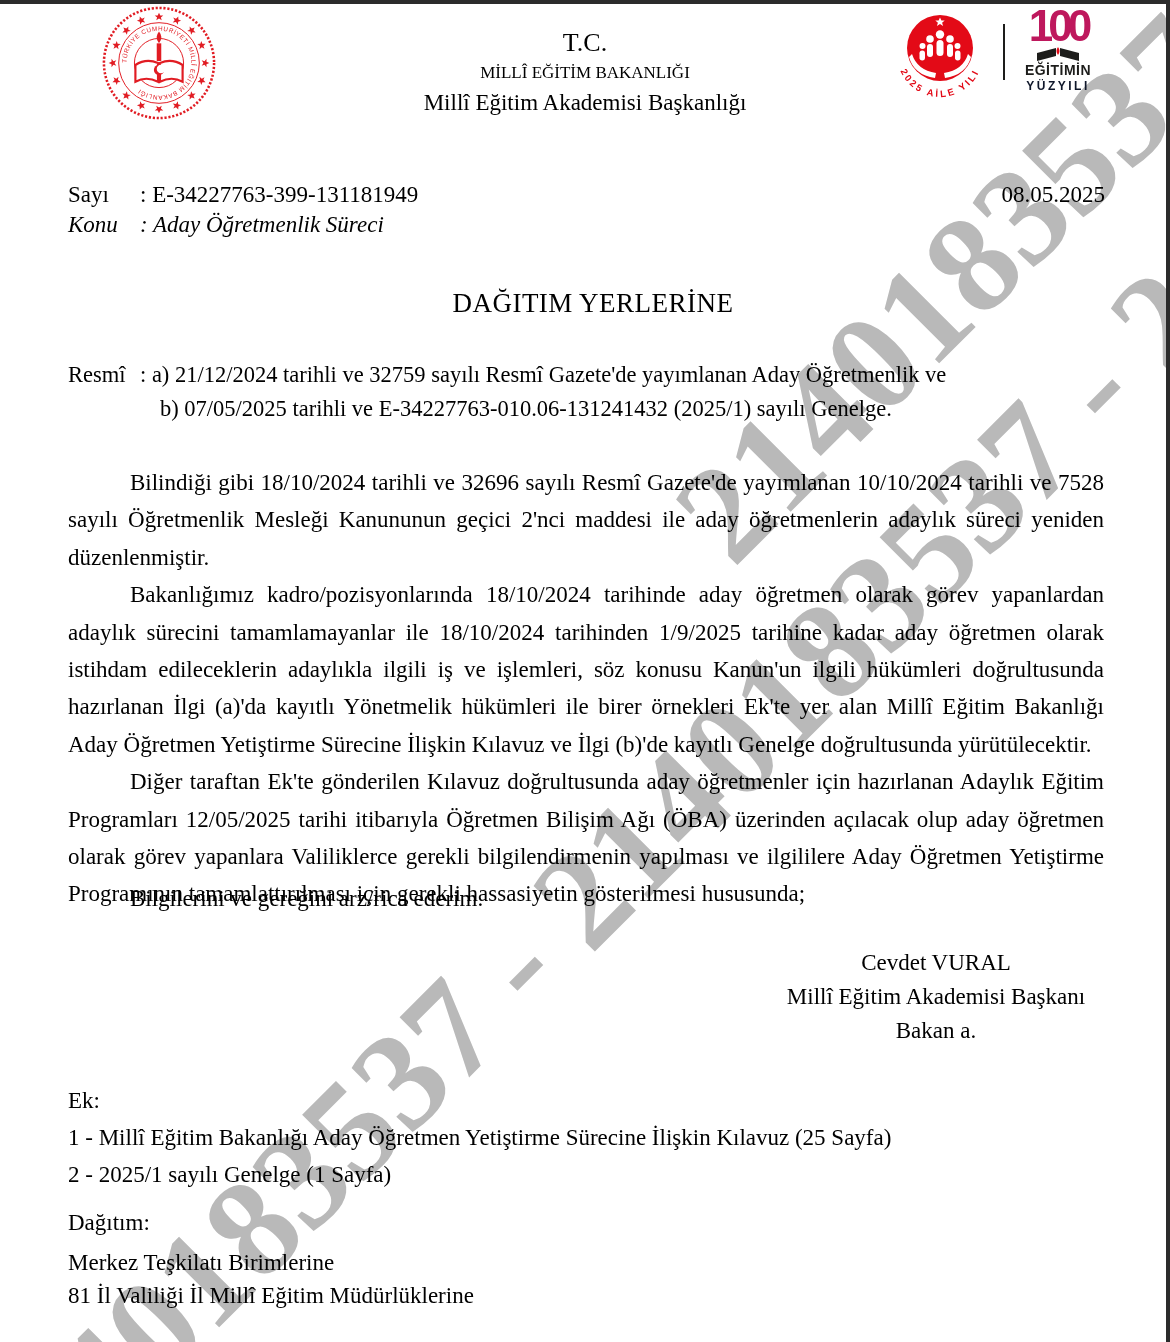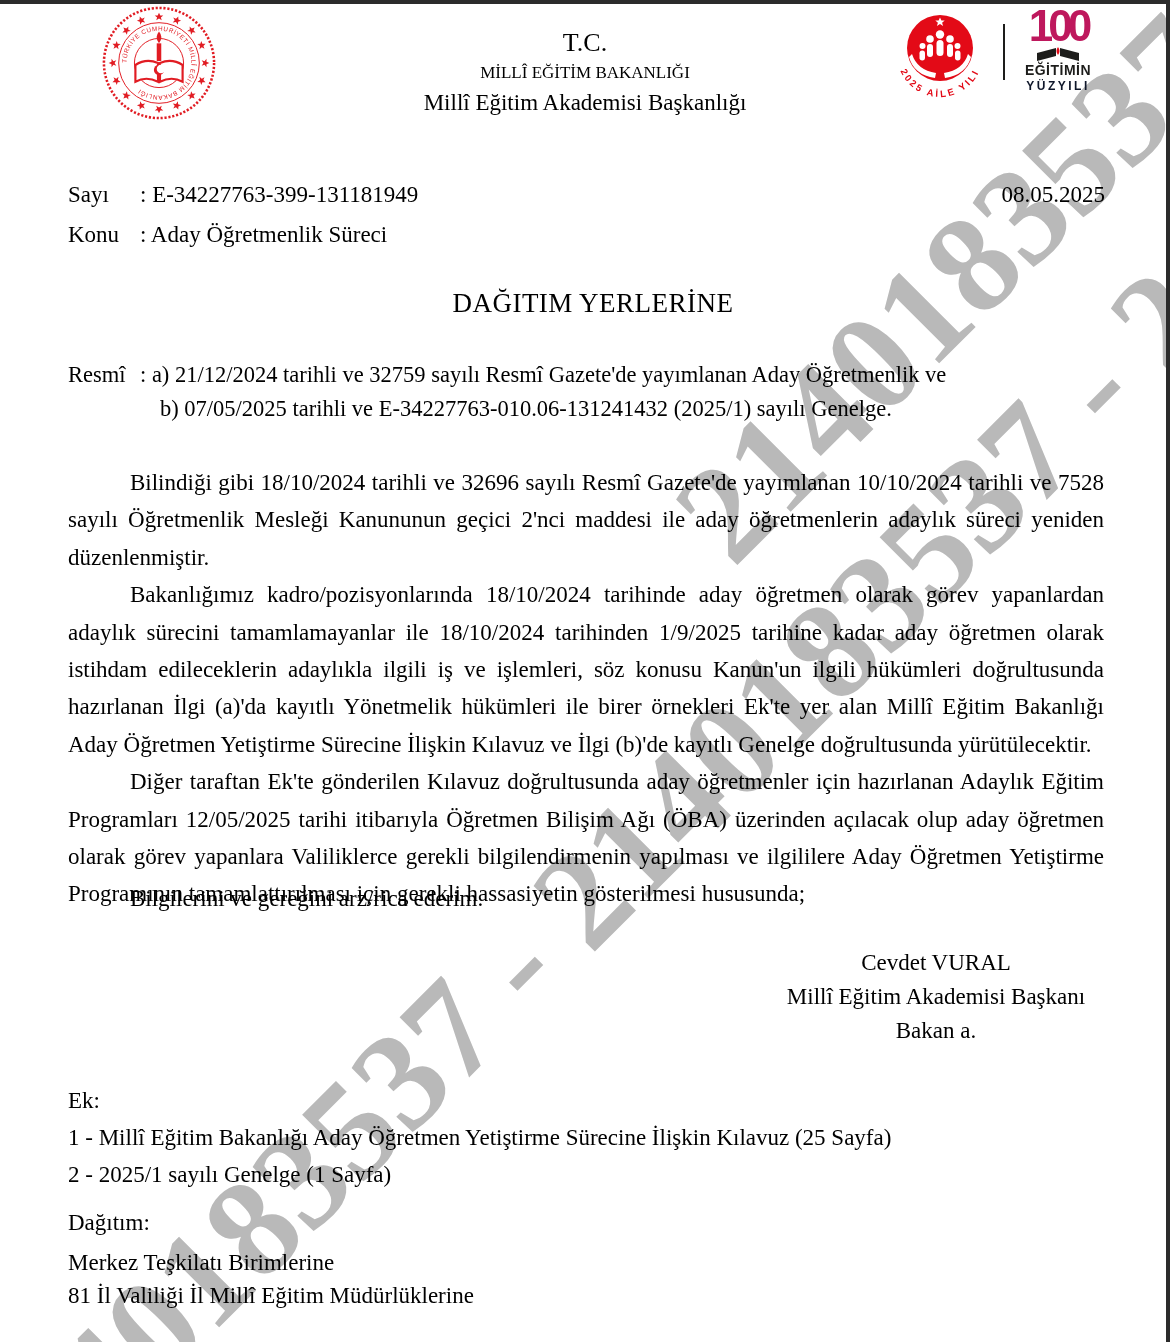--- a/index.html
+++ b/index.html
@@ -41,21 +41,21 @@
   .century { position:absolute; left:1010px; top:4px; width:96px; text-align:center; z-index:3;
              font-family:"Liberation Sans", sans-serif; }
   .century-num { font-size:44px; line-height:44px; font-weight:bold; color:#be185d; letter-spacing:-5px; }
   .century-book { display:block; margin:-2px auto 0 auto; }
   .century-l1 { font-size:14px; font-weight:bold; color:#1d1d1b; letter-spacing:0.5px; line-height:16px; }
   .century-l2 { font-size:12px; font-weight:bold; color:#0f172a; letter-spacing:2.5px; line-height:16px; }
 
   
   .meta { position:absolute; left:68px; top:182px; font-size:23px; z-index:3; }
   .meta-row { display:flex; }
-  .meta-row + .meta-row { margin-top:14px; }
+  .meta-row + .meta-row { margin-top:4px;font-style:italic; }
   .meta-label { width:72px; }
   .doc-date { position:absolute; right:65px; top:182px; font-size:23px; z-index:3; }
 
   
   .heading { position:absolute; left:8px; top:288px; width:100%; text-align:center;
              font-size:27px; letter-spacing:0.5px; z-index:3; }
 
   
   .ilgi { position:absolute; left:68px; top:358px; width:1040px; font-size:22.5px; line-height:33.5px; z-index:3; }
   .ilgi-label { position:absolute; left:0; top:0; }

